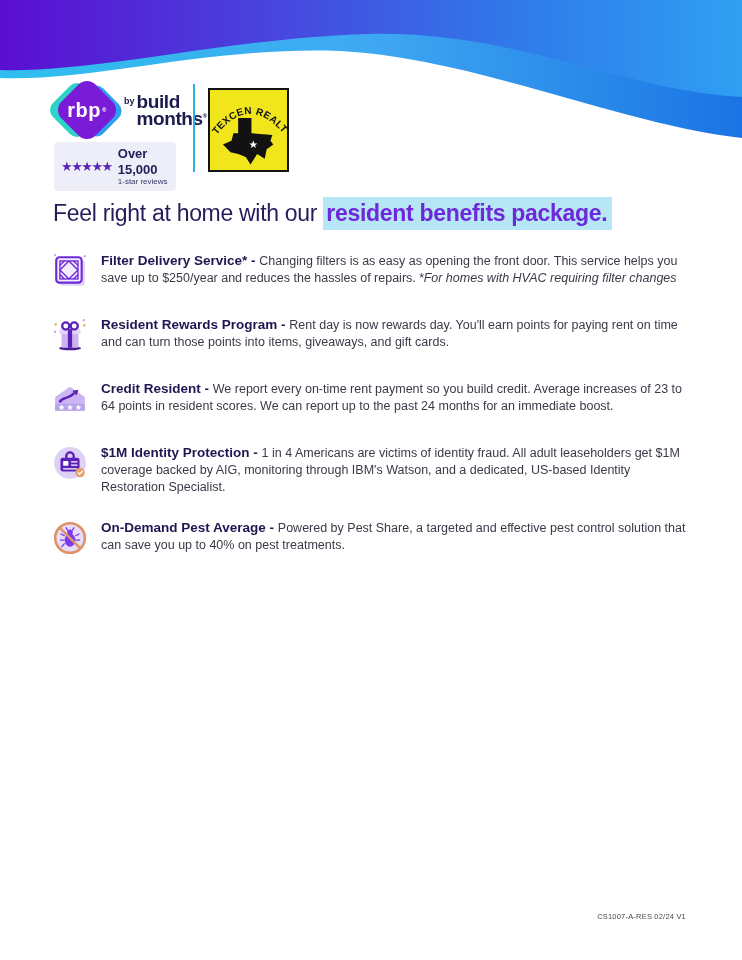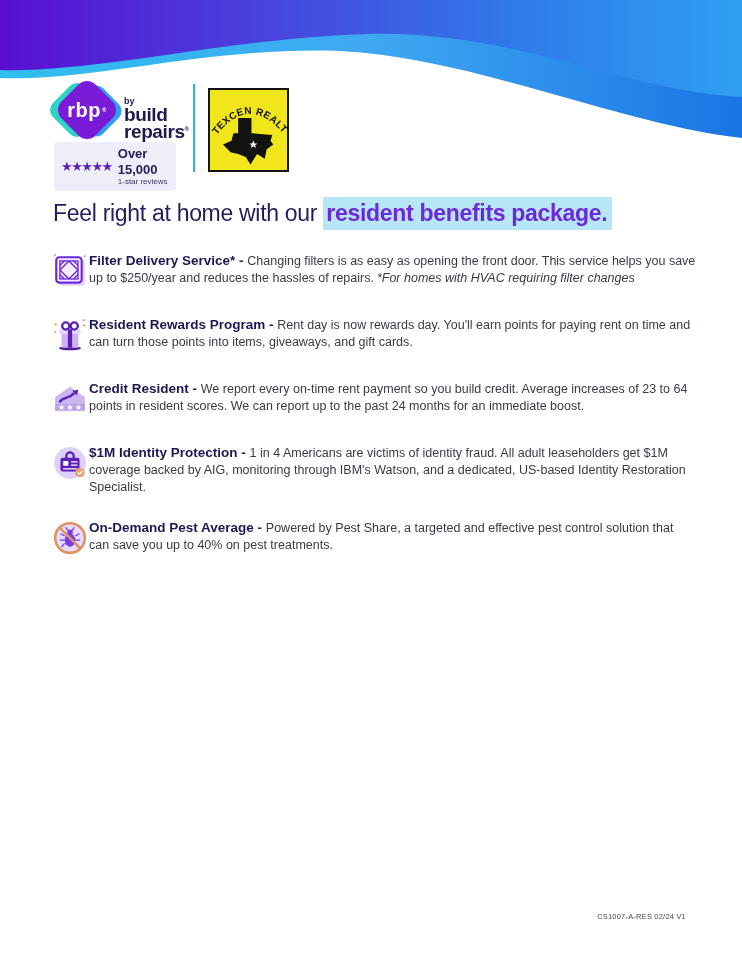--- a/index.html
+++ b/index.html
@@ -11,41 +11,41 @@
   .wave { position:absolute; top:0; left:0; display:block; }
 
   
   .rbp-badge { position:absolute; left:54px; top:77px; width:66px; height:66px; }
   .rbp-teal  { position:absolute; left:1px;  top:11px; width:44px; height:44px; background:#2ed3c8; border-radius:10px; transform:rotate(45deg); }
   .rbp-blue  { position:absolute; left:21px; top:13px; width:42px; height:42px; background:#2f9ff0; border-radius:10px; transform:rotate(45deg); }
   .rbp-purple{ position:absolute; left:9px;  top:9px;  width:48px; height:48px; background:#7a1bd8; border-radius:12px; transform:rotate(45deg); }
   .rbp-label { position:absolute; inset:0; display:flex; align-items:center; justify-content:center;
                color:#fff; font-weight:bold; font-size:20px; letter-spacing:.5px; }
   .rbp-label sup { font-size:6px; margin-left:1px; }
-  .byline { position:absolute; left:124px; top:93px; display:flex; color:#1b1b4d;flex-direction:column; }
+  .byline { position:absolute; left:124px; top:93px; display:flex; color:#1b1b4d; }
   .byline .by { font-size:9px; padding-top:3px; margin-right:2px; font-weight:bold; }
   .byline .stack { line-height:0.92; font-weight:bold; font-size:19px; letter-spacing:-0.4px; }
   .byline sup { font-size:6px; }
   .reviews { position:absolute; left:54px; top:142px; width:122px; background:#edeef8; border-radius:4px;
              display:flex; align-items:center; gap:6px; padding:4px 7px; }
   .stars { color:#5b21b6; font-size:13px; letter-spacing:-1.5px; font-family:"DejaVu Sans", sans-serif; }
   .rev-l1 { font-size:13px; font-weight:bold; color:#232059; line-height:1.2; }
   .rev-l2 { font-size:8px; color:#3a3768; line-height:1.2; }
   .divider { position:absolute; left:193px; top:84px; width:2px; height:88px; background:#2cb4e8; }
   .texcen { position:absolute; left:208px; top:88px; width:81px; height:84px; background:#f1e51c;
             border:2px solid #121212; }
 
   
   .headline { position:absolute; left:53px; top:200px; font-size:23px; letter-spacing:-0.3px;
               color:#251d5a; font-weight:500; white-space:nowrap; }
   .headline .hl { color:#6d28d9; font-weight:bold; background:#b7e6f6; padding:3px 5px 4px 3px; }
 
   
   .benefits { position:absolute; left:52px; top:252px; width:645px; }
-  .benefit { display:flex; gap:1px; margin-bottom:23px; }
+  .benefit { display:flex; gap:13px; margin-bottom:23px; }
   .benefit-icon { flex:0 0 36px; width:36px; padding-top:1px; }
   .benefit-text { font-size:12.5px; line-height:1.34; color:#3b3947; }
   .benefit-title { font-weight:bold; color:#1d1752; font-size:13.5px; }
   .benefit-note { font-style:italic; margin-left:3px; }
   .benefit-note:empty { display:none; }
 
   
   .footer { position:absolute; left:0; top:872px; width:100%; text-align:center;
             font-size:13px; color:#2a2550; }
   .footer .link { color:#7a28d8; font-weight:bold; text-decoration:none; }
@@ -81,21 +81,21 @@
     <div class="rbp-label">
         <span>rbp</span>
         <sup>®</sup>
       </div>
   </div>
 
   <div class="byline">
     <span class="by">by</span>
     <div class="stack">
       <div>build</div>
-      <div><span>repairs</span><sup>®</sup></div>
+      <div><span>months</span><sup>®</sup></div>
     </div>
   </div>
 
   <div class="reviews">
     <span class="stars">★★★★★</span>
     <div>
       <div class="rev-l1">Over 15,000</div>
       <div class="rev-l2">1-star reviews</div>
     </div>
   </div>

